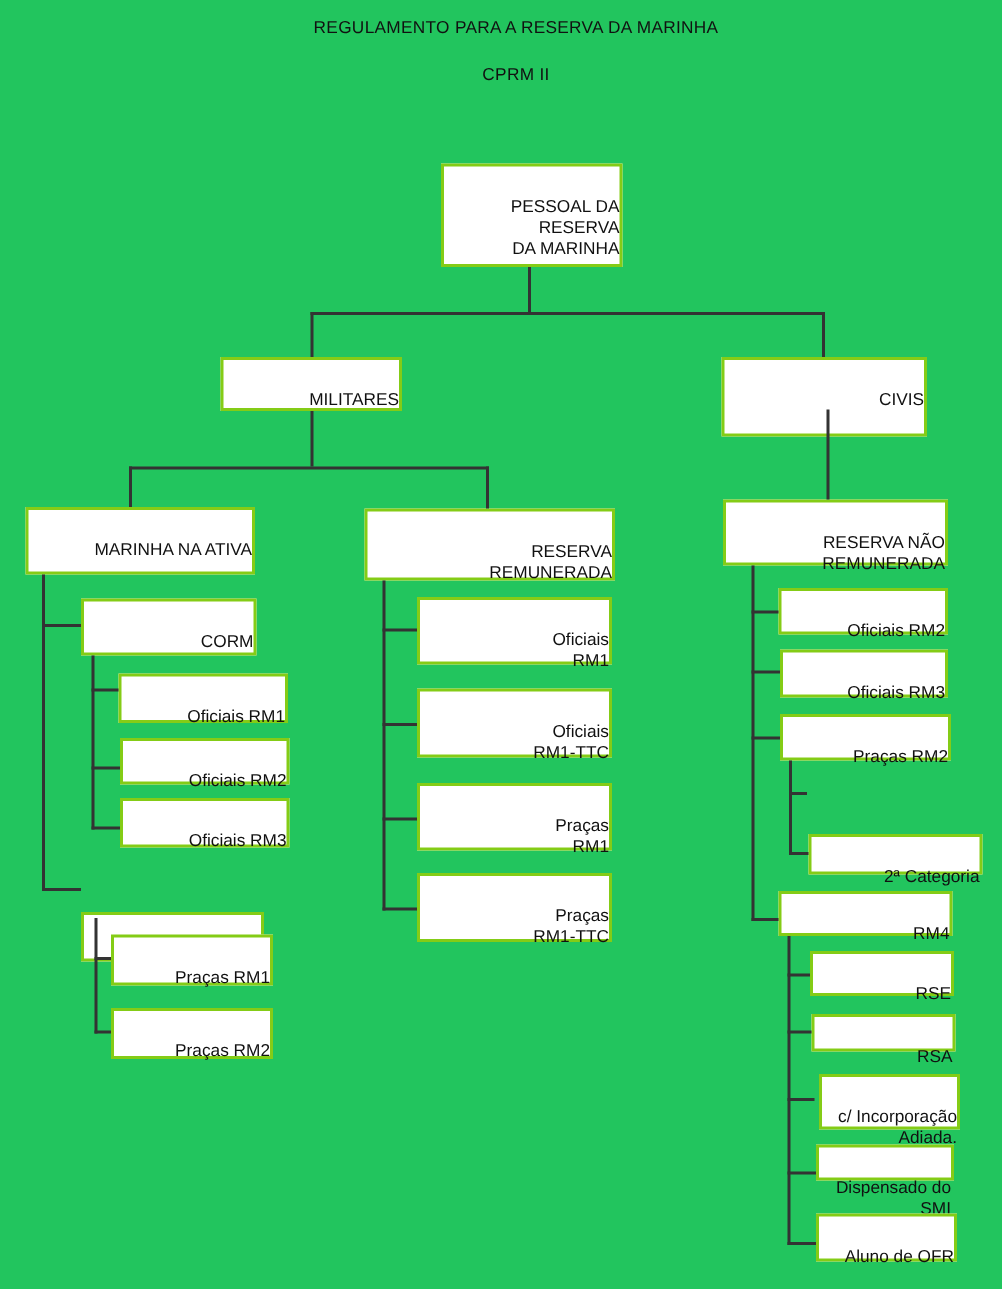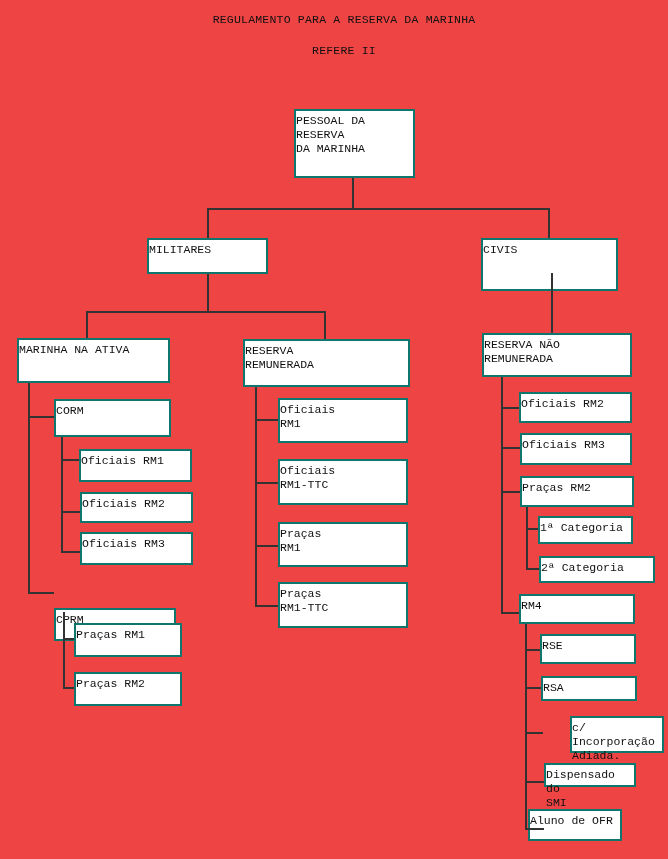--- a/index.html
+++ b/index.html
@@ -1,44 +1,44 @@
 <!DOCTYPE html>
 <html><head>
 <meta charset="utf-8">
 <style>
   html,body { margin:0; padding:0; background:#ffffff; }
   .canvas {
     position:relative;
     width:668px; height:859px;
-    background:#ef4444;
-    font-family:Liberation Mono, monospace;
+    background:#22c55e;
+    font-family:Liberation Sans, sans-serif;
     color:#111111;
     overflow:hidden;
   }
   .title {
     position:absolute; left:19px; width:650px;
     text-align:center; font-size:11.5px; letter-spacing:0.2px;
     white-space:nowrap;
   }
   .box {
     position:absolute; box-sizing:border-box;
-    border:2px solid #0f766e; background:#ffffff;
-    text-align:left; padding-top:3px;
+    border:2px solid #84cc16; background:#ffffff;
+    text-align:right; padding-top:20px;
     font-size:11.5px; line-height:14px;
     white-space:pre-line;
   }
   .ln { position:absolute; background:#333333; }
 </style>
 </head>
 <body>
 
 <div class="canvas">
 
   <div class="title" style="top:13px">REGULAMENTO PARA A RESERVA DA MARINHA</div>
-  <div class="title" style="top:44px">REFERE II</div>
+  <div class="title" style="top:44px">CPRM II</div>
 
   <div class="box" style="left:294px;top:109px;width:121px;height:69px">PESSOAL DA
 RESERVA
 DA MARINHA</div>
 
   <div class="box" style="left:147px;top:238px;width:121px;height:36px">MILITARES</div>
   <div class="box" style="left:481px;top:238px;width:137px;height:53px">CIVIS</div>
 
   <div class="box" style="left:17px;top:338px;width:153px;height:45px">MARINHA NA ATIVA</div>
   <div class="box" style="left:243px;top:339px;width:167px;height:48px">RESERVA
@@ -60,31 +60,30 @@
   <div class="box" style="left:278px;top:459px;width:130px;height:46px">Oficiais
 RM1-TTC</div>
   <div class="box" style="left:278px;top:522px;width:130px;height:45px">Praças
 RM1</div>
   <div class="box" style="left:278px;top:582px;width:130px;height:46px">Praças
 RM1-TTC</div>
 
   <div class="box" style="left:519px;top:392px;width:113px;height:31px">Oficiais RM2</div>
   <div class="box" style="left:520px;top:433px;width:112px;height:32px">Oficiais RM3</div>
   <div class="box" style="left:520px;top:476px;width:114px;height:31px">Praças RM2</div>
-  <div class="box" style="left:538px;top:516px;width:95px;height:28px">1ª Categoria</div>
   <div class="box" style="left:539px;top:556px;width:116px;height:27px">2ª Categoria</div>
   <div class="box" style="left:519px;top:594px;width:116px;height:30px">RM4</div>
 
   <div class="box" style="left:540px;top:634px;width:96px;height:30px">RSE</div>
   <div class="box" style="left:541px;top:676px;width:96px;height:25px">RSA</div>
-  <div class="box" style="left:570px;top:716px;width:94px;height:37px">c/ Incorporação
+  <div class="box" style="left:546px;top:716px;width:94px;height:37px">c/ Incorporação
 Adiada.</div>
   <div class="box" style="left:544px;top:763px;width:92px;height:24px">Dispensado do
 SMI</div>
-  <div class="box" style="left:528px;top:809px;width:94px;height:32px">Aluno de OFR</div>
+  <div class="box" style="left:544px;top:809px;width:94px;height:32px">Aluno de OFR</div>
 
   <div class="ln" style="left:352px;top:178px;width:2px;height:30px"></div>
   <div class="ln" style="left:207px;top:208px;width:343px;height:2px"></div>
   <div class="ln" style="left:207px;top:208px;width:2px;height:30px"></div>
   <div class="ln" style="left:548px;top:208px;width:2px;height:30px"></div>
 
   <div class="ln" style="left:207px;top:274px;width:2px;height:37px"></div>
   <div class="ln" style="left:86px;top:311px;width:240px;height:2px"></div>
   <div class="ln" style="left:86px;top:311px;width:2px;height:27px"></div>
   <div class="ln" style="left:324px;top:311px;width:2px;height:28px"></div>

